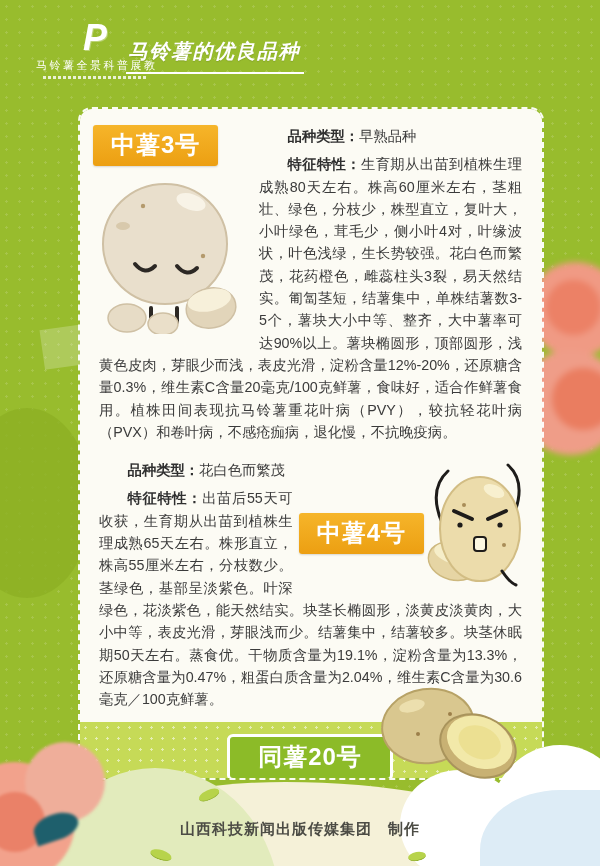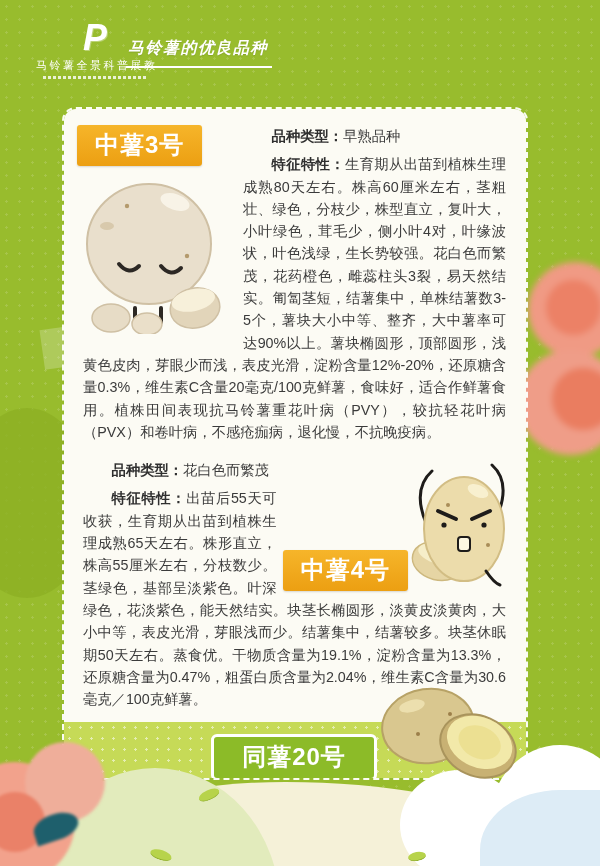--- a/index.html
+++ b/index.html
@@ -9,25 +9,25 @@
         background-image:radial-gradient(rgba(255,255,255,.14) 1.1px, transparent 1.2px);
         background-size:13px 13px;}
   
   .logo{position:absolute;left:36px;top:20px;width:118px;color:#fff;text-align:center;}
   .logo-p{font-size:36px;font-weight:bold;font-style:italic;line-height:36px;
           text-shadow:1px 1px 0 rgba(255,255,255,.35);}
   .logo-cn{font-size:11px;letter-spacing:2.5px;margin-top:2px;white-space:nowrap;}
   .logo-en-line{margin:3px auto 0;width:104px;height:3px;
         background-image:linear-gradient(90deg,rgba(255,255,255,.8) 70%,transparent 30%);
         background-size:5px 3px;}
-  .title{position:absolute;left:126px;top:38px;color:#fff;font-size:16px;font-weight:bold;
+  .title{position:absolute;left:126px;top:38px;color:#fff;font-size:20px;font-weight:bold;
          font-style:italic;letter-spacing:1.5px;padding:0 4px 7px 2px;
          border-bottom:2.5px solid #fff;text-shadow:0 1px 1px rgba(0,0,0,.12);}
   
-  .panel{position:absolute;left:62px;top:107px;width:462px;height:669px;
+  .panel{position:absolute;left:78px;top:107px;width:462px;height:669px;
          border:2px dashed rgba(255,255,255,.95);border-radius:14px;overflow:hidden;}
   .white-part{background:#fcfbf4;padding:10px 14px 6px 13px;min-height:402px;box-sizing:border-box;}
   .green-part{background:#c6da57;
          background-image:radial-gradient(rgba(255,255,255,.55) 1.2px, transparent 1.3px);
          background-size:11px 11px;
          padding:10px 15px 8px 13px;min-height:251px;box-sizing:border-box;}
   
   .para{margin:6px;font-size:14.3px;line-height:1.56;color:#3b3b3b;text-indent:2em;text-align:justify;}
   .para b{color:#2f2f2f;}
   
@@ -35,21 +35,21 @@
         color:#fff;font-weight:bold;font-size:24px;letter-spacing:1px;
         padding:4px 18px 5px;border-radius:3px;box-shadow:0 1px 2px rgba(0,0,0,.15);}
   .badge-green{display:block;width:160px;margin:2px auto 8px;background:#8cbb28;
         border:3px solid #fff;border-radius:6px;color:#fff;font-weight:bold;font-size:24px;
         letter-spacing:1px;text-align:center;padding:4px 0 5px;}
   
   .float-l{float:left;margin:0 8px 2px 0;}
   .float-r{float:right;margin:0 0 2px 6px;text-align:right;}
   .sec{overflow:visible;}
   .sec::after{content:"";display:block;clear:both;}
-  .s2-wrap{display:flex;align-items:flex-end;}
+  .s2-wrap{display:flex;align-items:center;}
   .s2-wrap .badge-orange{margin-top:16px;}
   
   .flower-right{position:absolute;right:-28px;top:262px;width:110px;height:200px;filter:blur(3px);}
   .fr-blob{position:absolute;border-radius:50%;}
   .flower-bl{position:absolute;left:-45px;top:742px;width:210px;height:160px;filter:blur(1.5px);}
   .cream-wave{position:absolute;left:-60px;top:782px;width:720px;height:180px;
         background:#f5f1d8;border-radius:48% 52% 0 0/100% 90% 0 0;}
   .hill{position:absolute;left:30px;top:768px;width:250px;height:140px;background:#e2ebbc;
         border-radius:50% 50% 0 0/100% 100% 0 0;}
   .cloud{position:absolute;background:#fff;border-radius:50%;}
@@ -173,14 +173,15 @@
     <div class="fr-blob" style="left:0;top:20px;width:120px;height:120px;background:#f2a28c;"></div>
     <div class="fr-blob" style="left:70px;top:0;width:80px;height:80px;background:#efae9a;"></div>
     <div class="fr-blob" style="left:30px;top:50px;width:60px;height:60px;background:#ea8168;"></div>
     <div class="fr-blob" style="left:78px;top:72px;width:46px;height:26px;background:#1e5f6c;transform:rotate(-18deg);border-radius:50% 50% 50% 0;"></div>
   </div>
 
   <div class="leaf" style="left:198px;top:790px;transform:rotate(-24deg);"></div>
   <div class="leaf" style="left:150px;top:850px;transform:rotate(18deg);"></div>
   <div class="leaf" style="left:408px;top:852px;transform:rotate(-10deg);width:18px;height:8px;"></div>
 
+  <div class="footer">山西科技新闻出版传媒集团　制作</div>
 
 </div>
 
 </body></html>

